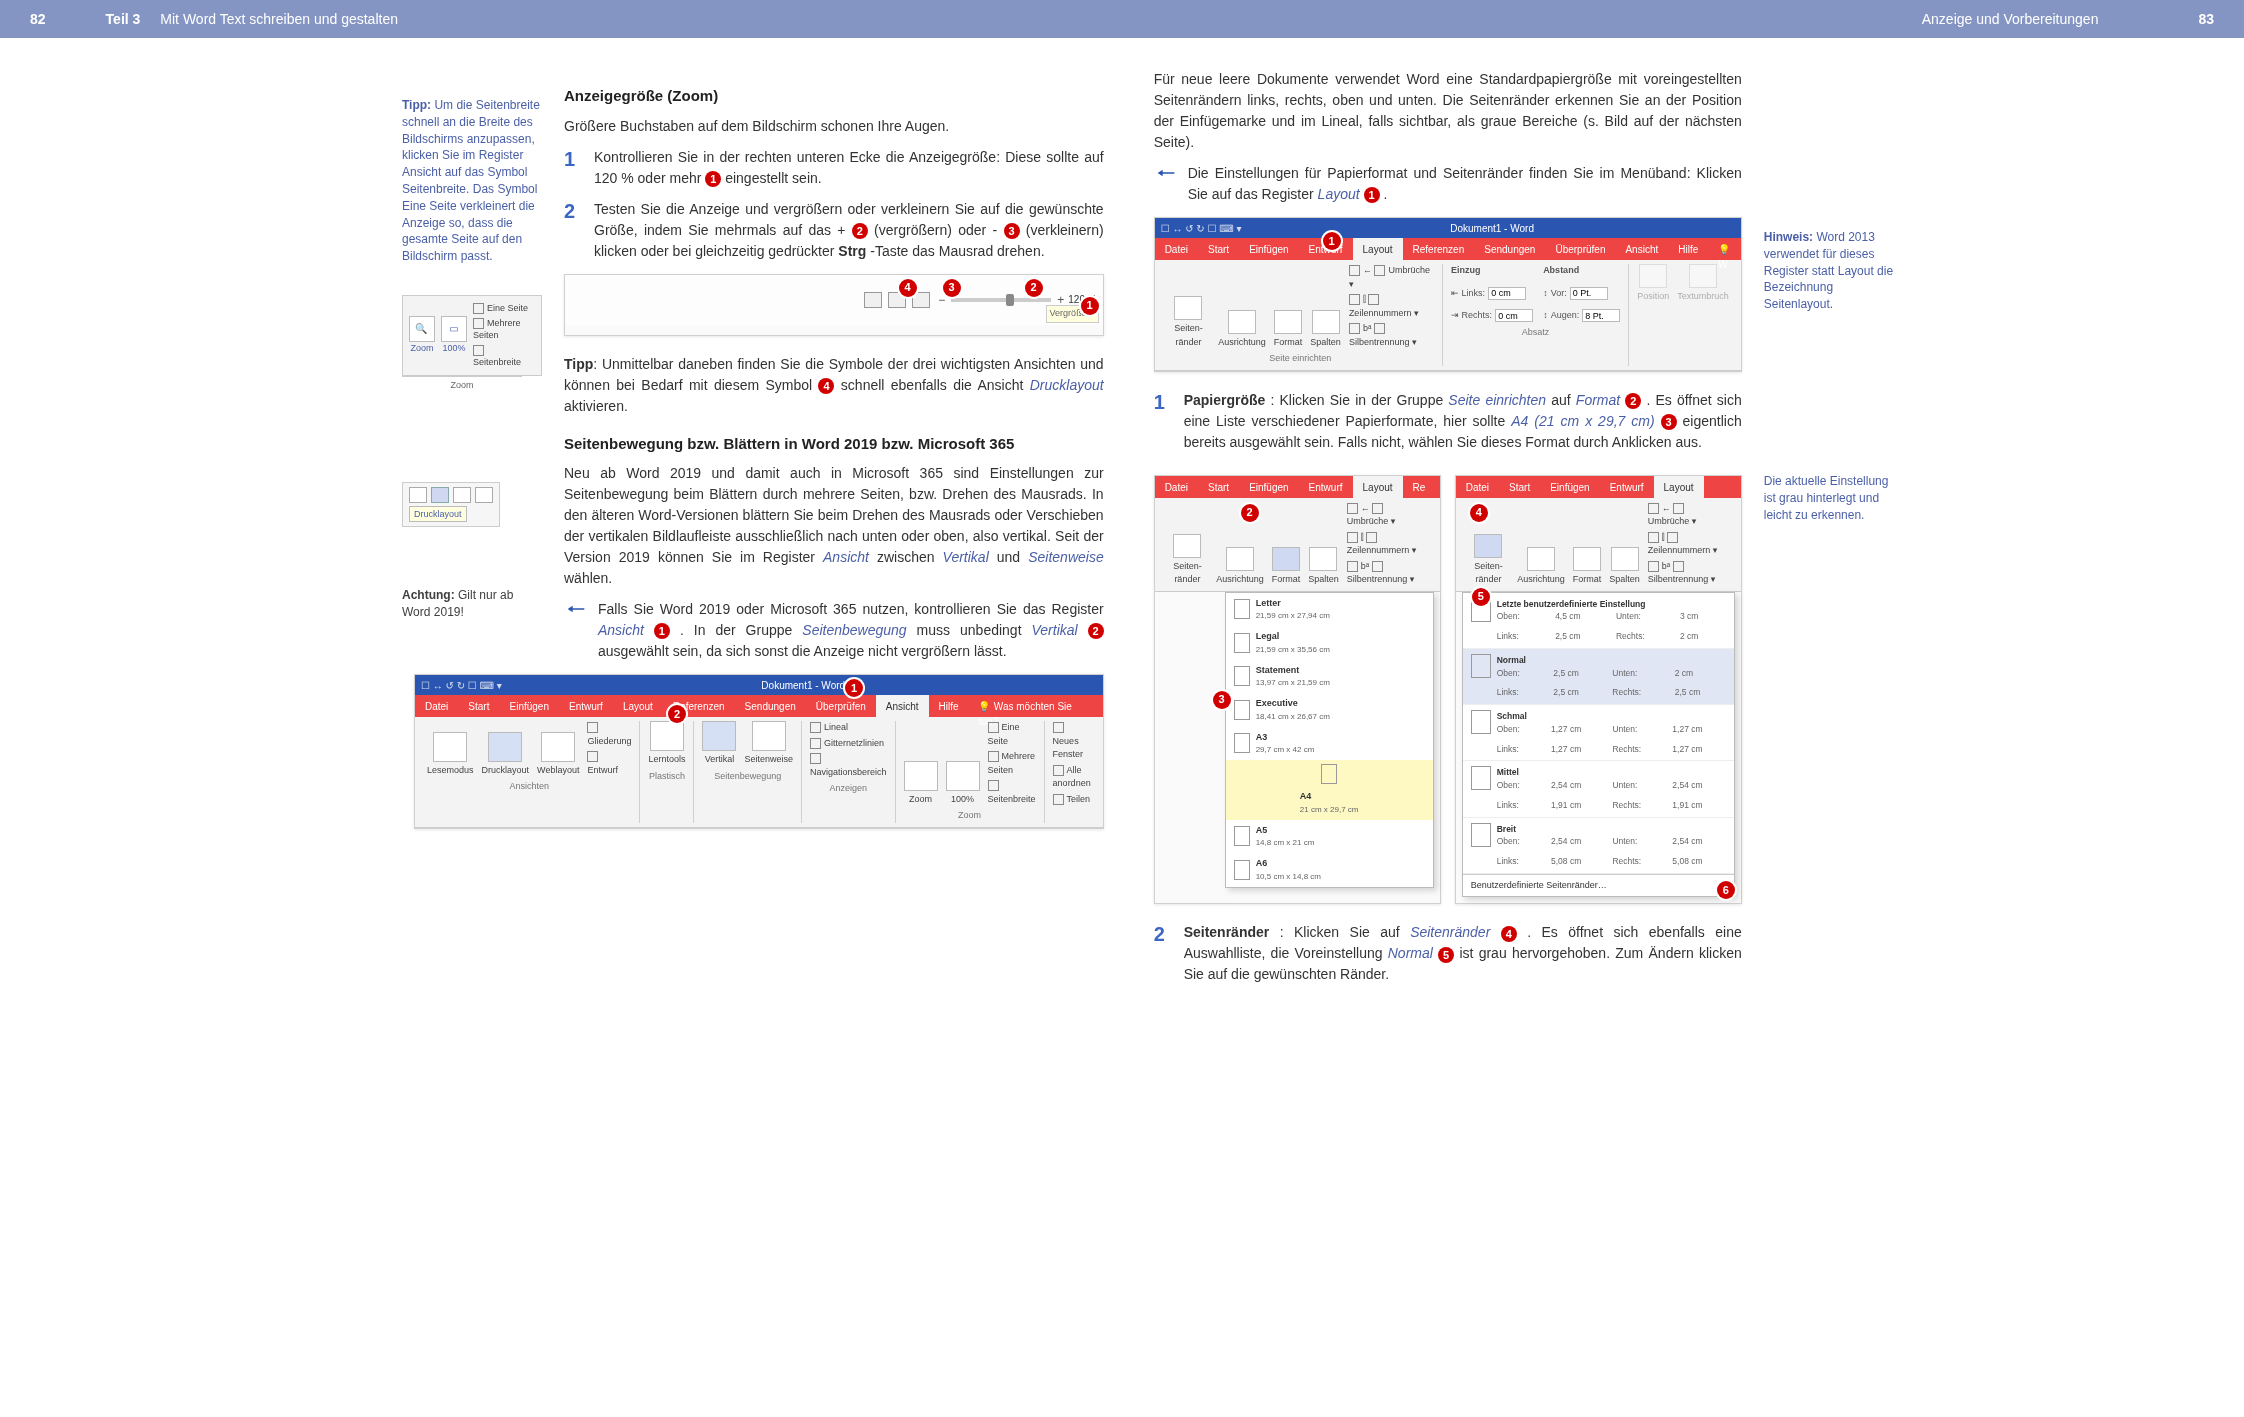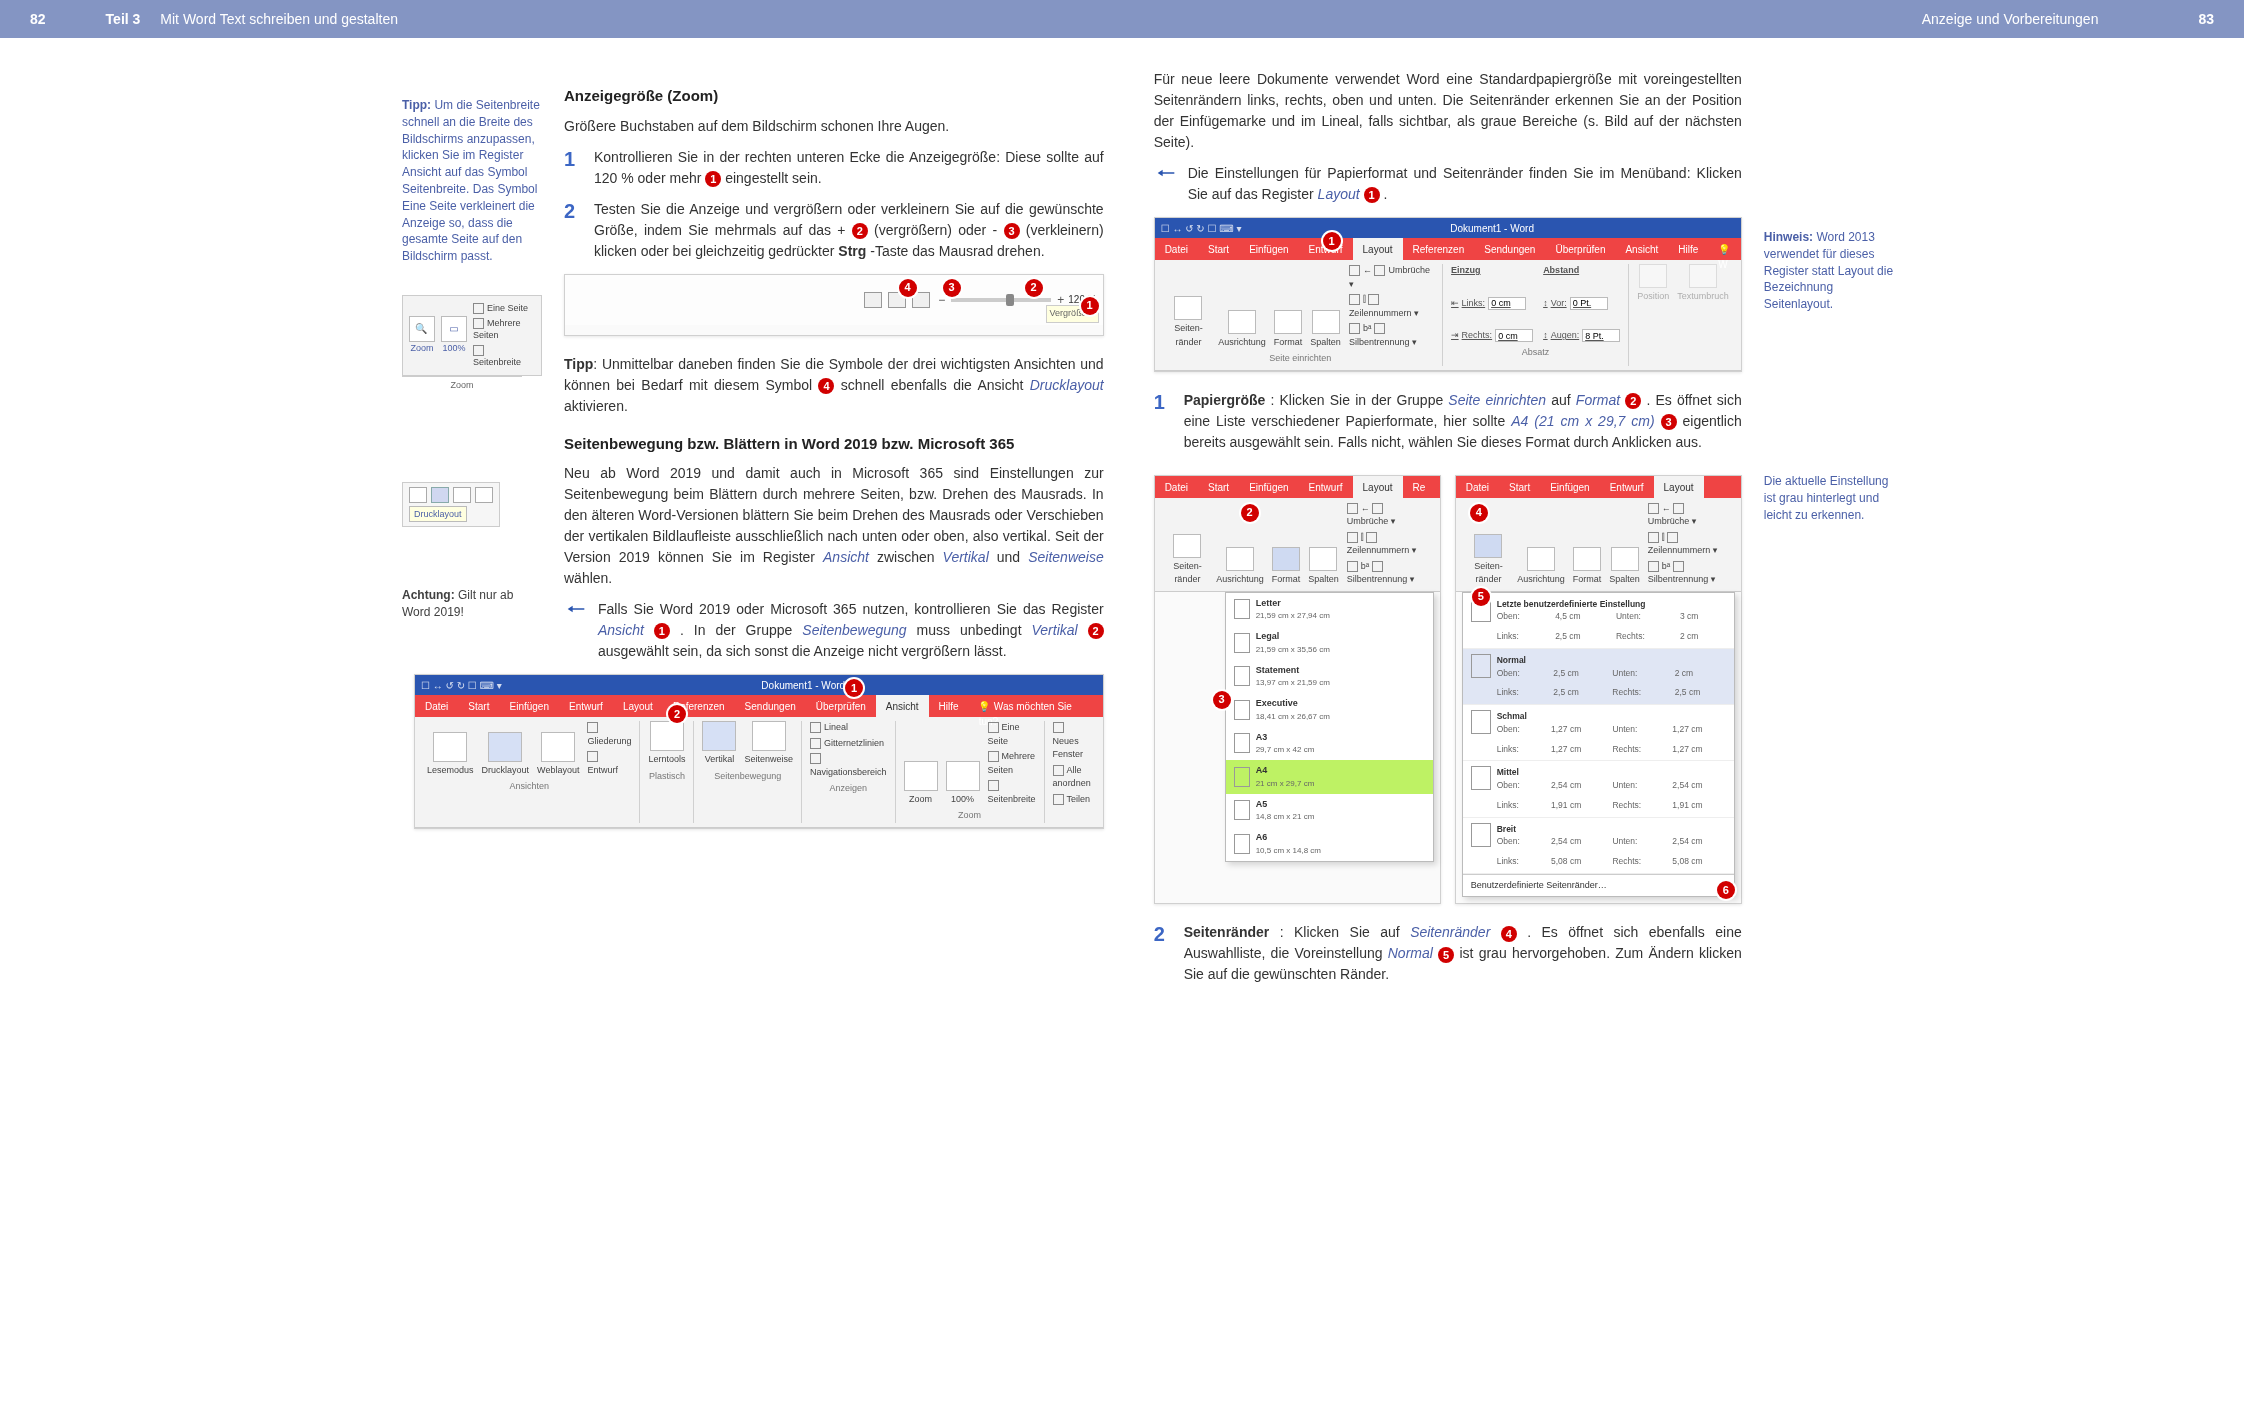--- a/index.html
+++ b/index.html
@@ -167,31 +167,31 @@
   .rgroup .items { display:flex; gap:8px; align-items:flex-end;}
   .rbtn { text-align:center; font-size:9px; color:#444;}
   .rbtn .icn { width:26px; height:22px; margin:0 auto 2px; border:1px solid #bbb; background:#fff;}
   .rbtn.lg .icn { width:32px; height:28px;}
   .rgroup .grplabel { text-align:center; font-size:9px; color:#777; margin-top:3px;}
   .opts-col { display:flex; flex-direction:column; gap:2px; font-size:9px; color:#444;}
   .opts-col span::before {
     content:""; display:inline-block; width:9px;height:9px;border:1px solid #888; margin-right:3px;vertical-align:middle;
   }
   .margin-indent-table { font-size:9px; color:#555; display:flex; gap:10px;}
-  .mit-col { display:flex; flex-direction:column; gap:19px;text-decoration:underline;}
+  .mit-col { display:flex; flex-direction:column; gap:9px;}
   .mit-col div { display:flex; gap:3px;}
   .mit-col input { width:32px; height:11px; font-size:9px; border:1px solid #bbb; padding:0 2px;}
 
   
   .dropdown {
     background:#fff; border:1px solid #bbb; font-size:9px;
     box-shadow: 3px 3px 6px rgba(0,0,0,0.15);
   }
   .dropdown .dd-item { display:flex; align-items:center; gap:6px; padding:4px 8px;}
-  .dropdown .dd-item.sel { background:#bef264;}
+  .dropdown .dd-item.sel { background:#fef9c3;flex-direction:column;}
   .dd-icn { width:14px; height:18px; border:1px solid #999;}
   .dd-txt .t { font-weight:bold;}
   .dd-txt .s { color:#666; font-size:8px;}
   .dd-footer { border-top:1px solid #ccc; padding:4px 8px; font-size:9px;}
 
   
   .marg-item { display:flex; gap:6px; padding:5px 8px; font-size:8.5px; border-bottom:1px solid #eee;}
   .marg-item.sel{ background:#e0e6f4;}
   .marg-item .micn{width:18px;height:22px;border:1px solid #999;}
   .marg-txt { flex:1;}

